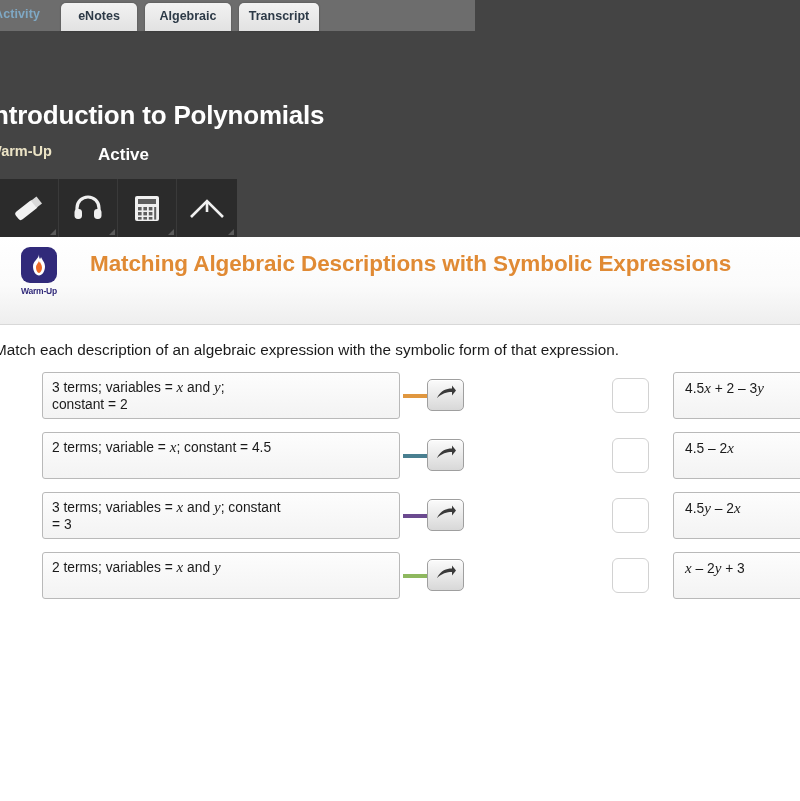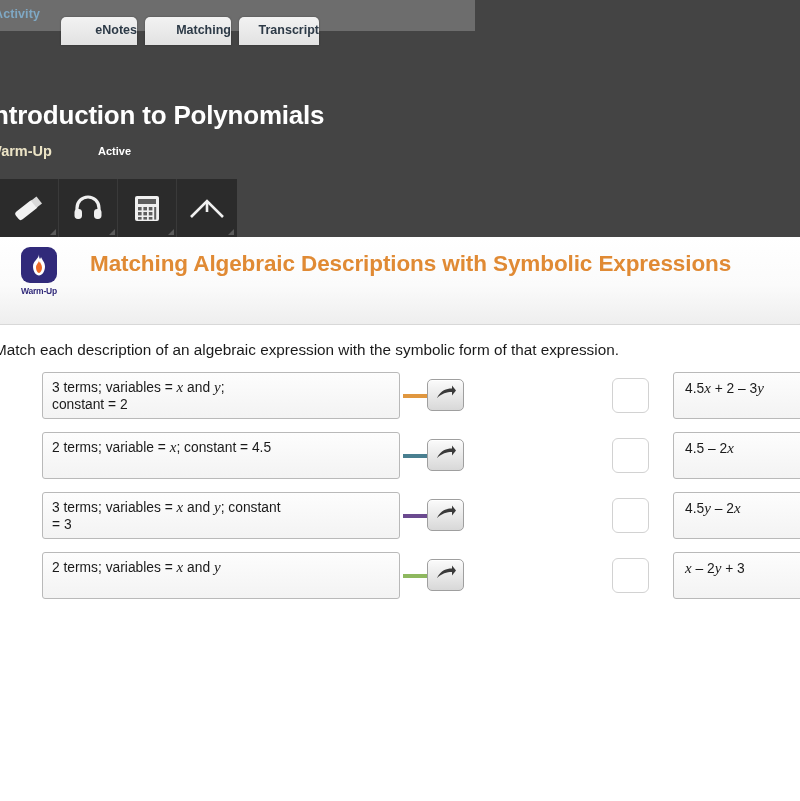--- a/index.html
+++ b/index.html
@@ -33,29 +33,29 @@
   
   .tabstrip {
     position: absolute;
     left: 0; top: 0;
     width: 475px;
     height: 31px;
     background: #6d6d6d;
   }
   .tab {
     position: absolute;
-    top: 17px;
+    top: 3px;
     height: 28px;
     background: linear-gradient(#f2f2f2, #e2e2e2);
     border-radius: 5px 5px 0 0;
     color: #2d3a47;
     font-size: 12.5px;
     font-weight: bold;
     line-height: 27px;
-    text-align: right;
+    text-align: center;
     box-shadow: 0 0 2px rgba(0,0,0,.35);
   }
   .tab-activity {
     position: absolute;
     left: -6px; top: 0px;
     height: 31px;
     line-height: 29px;
     color: #7fa8c4;
     font-size: 12.5px;
     font-weight: bold;
@@ -79,21 +79,21 @@
     position: absolute;
     left: -12px; top: 143px;
     color: #ece4c6;
     font-size: 14.5px;
     font-weight: bold;
   }
   .lesson-state {
     position: absolute;
     left: 98px; top: 145px;
     color: #ffffff;
-    font-size: 11px;
+    font-size: 17px;
     font-weight: bold;
   }
 
   
   .toolbar {
     position: absolute;
     left: 0; top: 179px;
     width: 237px;
     height: 58px;
     background: #2b2b2b;
@@ -262,21 +262,21 @@
 </head>
 <body>
 
 <div id="page">
 
   <div class="chrome">
 
     <div class="tabstrip">
       <div class="tab-activity">Activity</div>
       <div class="tab tab-enotes">eNotes</div>
-      <div class="tab tab-glossary">Matching</div>
+      <div class="tab tab-glossary">Algebraic</div>
       <div class="tab tab-transcript">Transcript</div>
     </div>
 
     <div class="lesson-title">Introduction to Polynomials</div>
     <div class="lesson-phase">Warm-Up</div>
     <div class="lesson-state">Active</div>
 
     <div class="toolbar">
 
       <div class="toolbtn">

